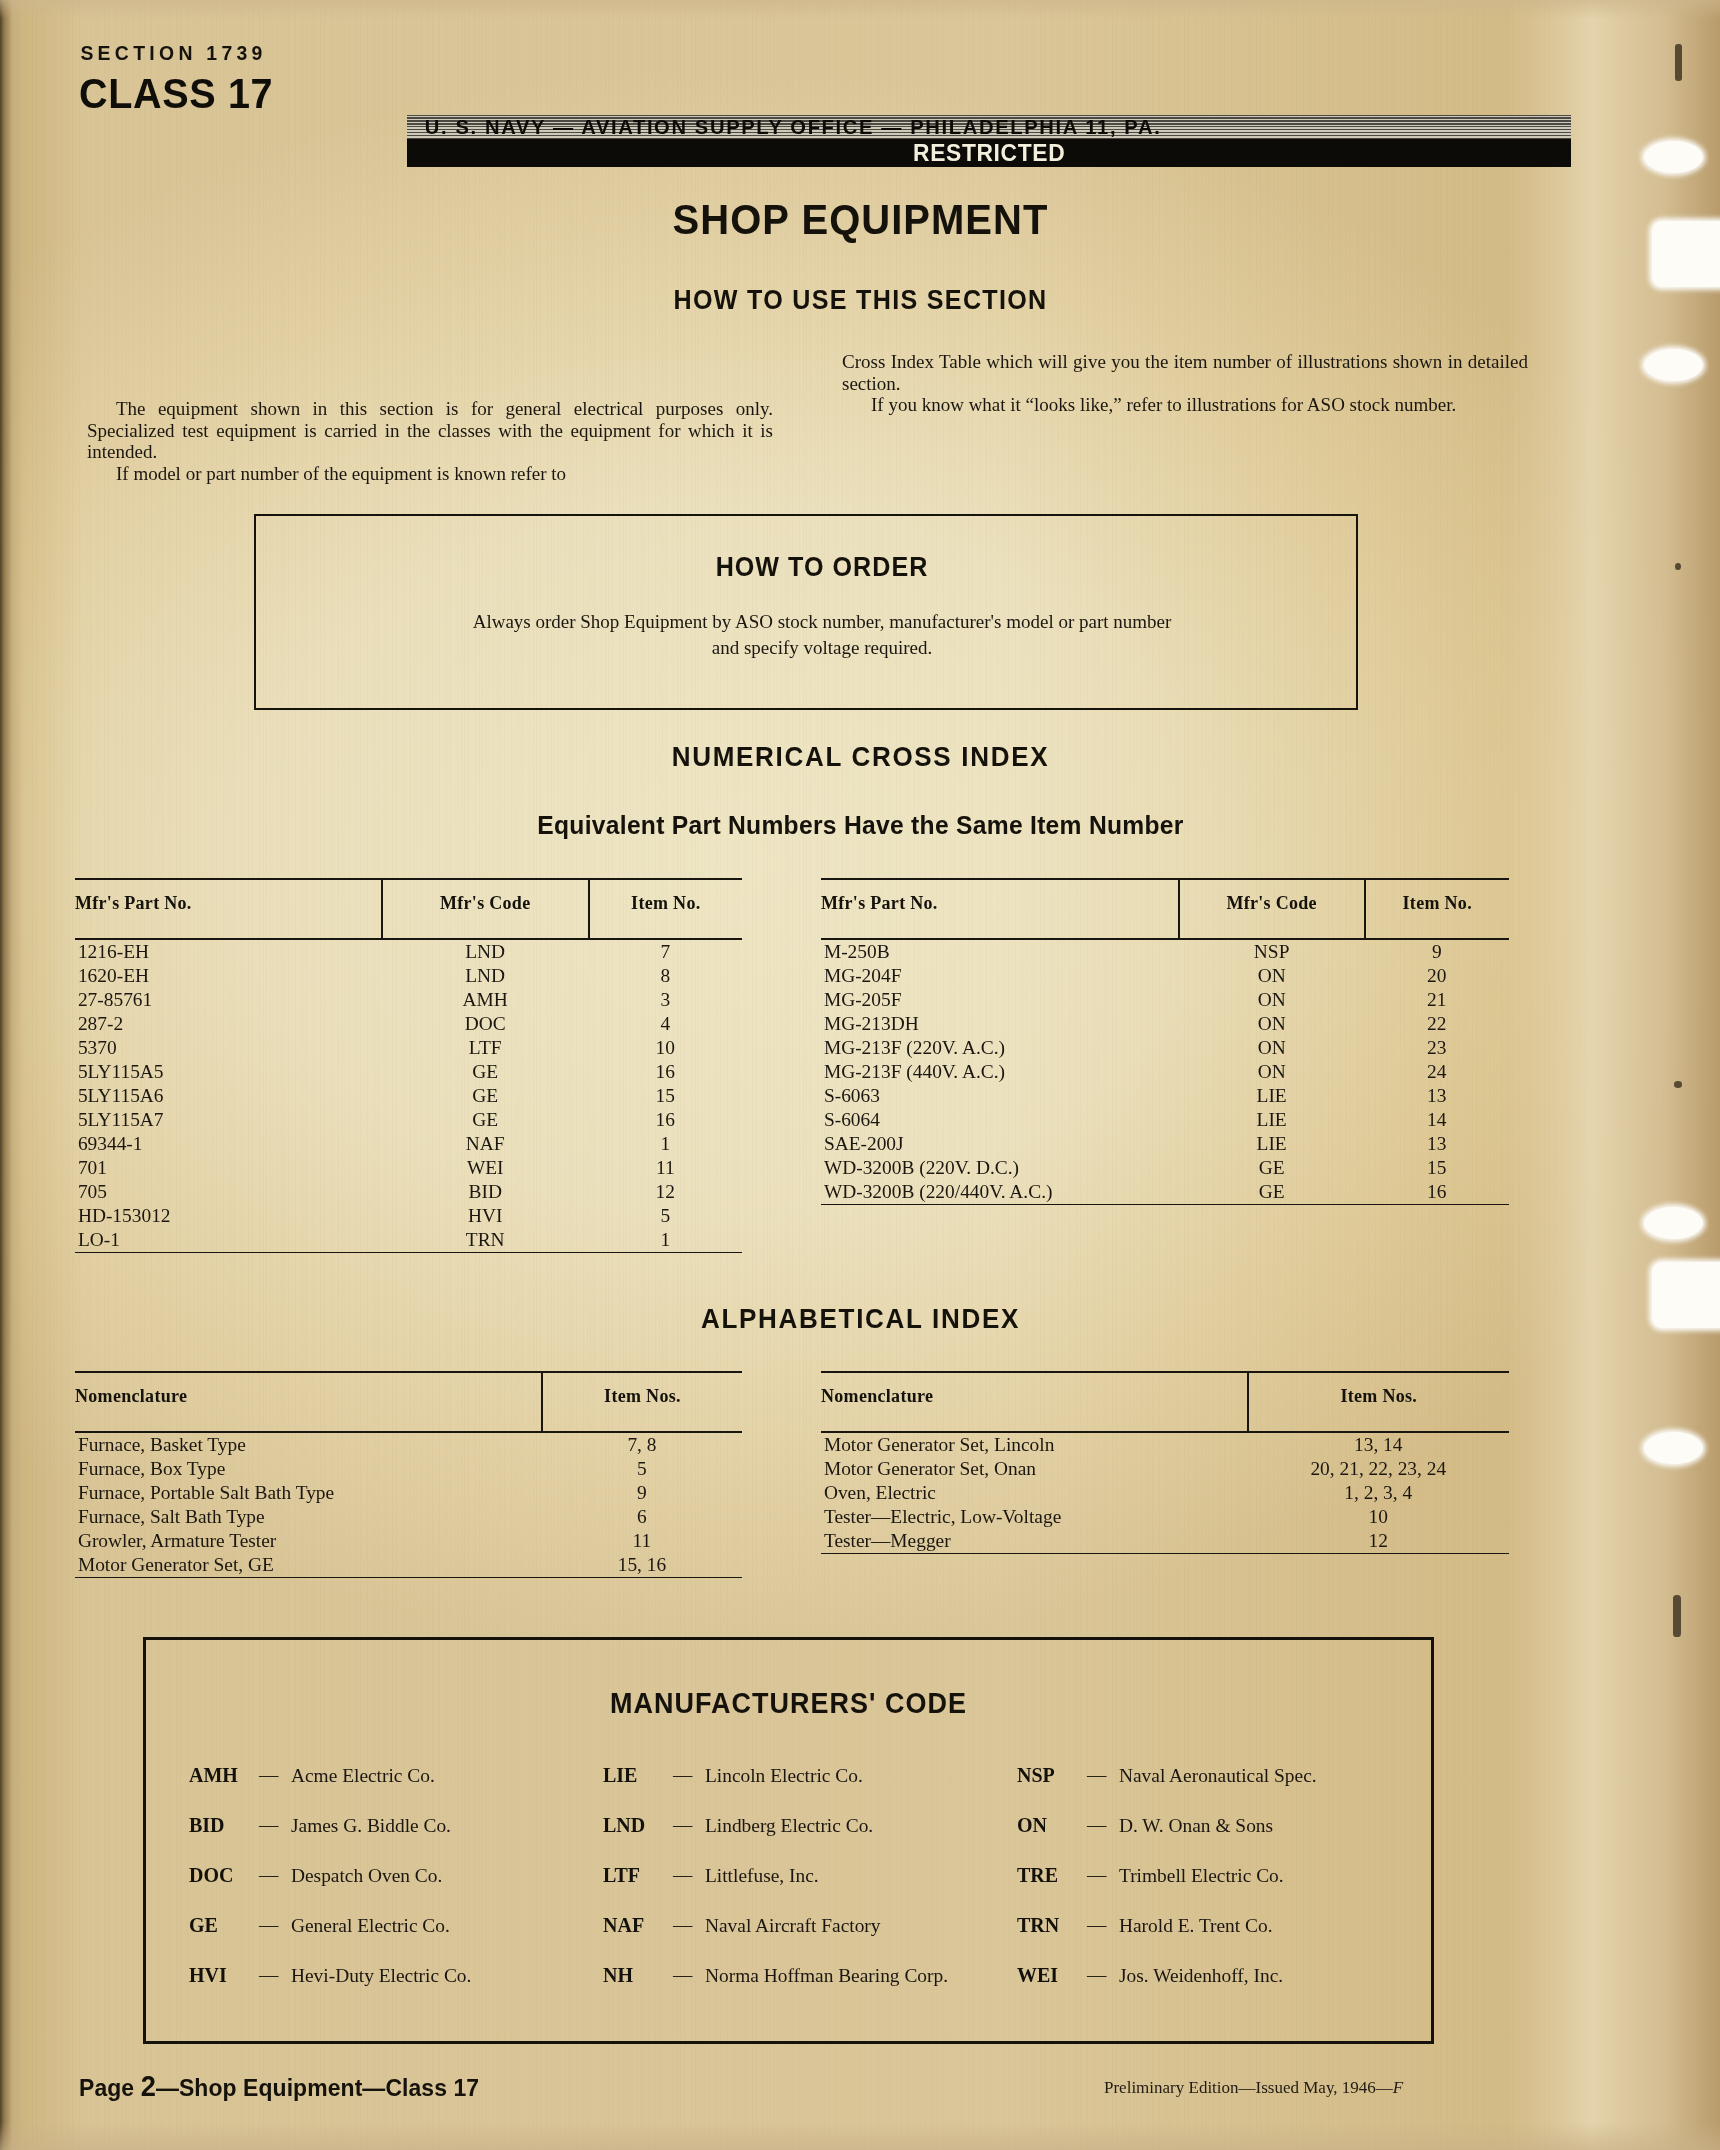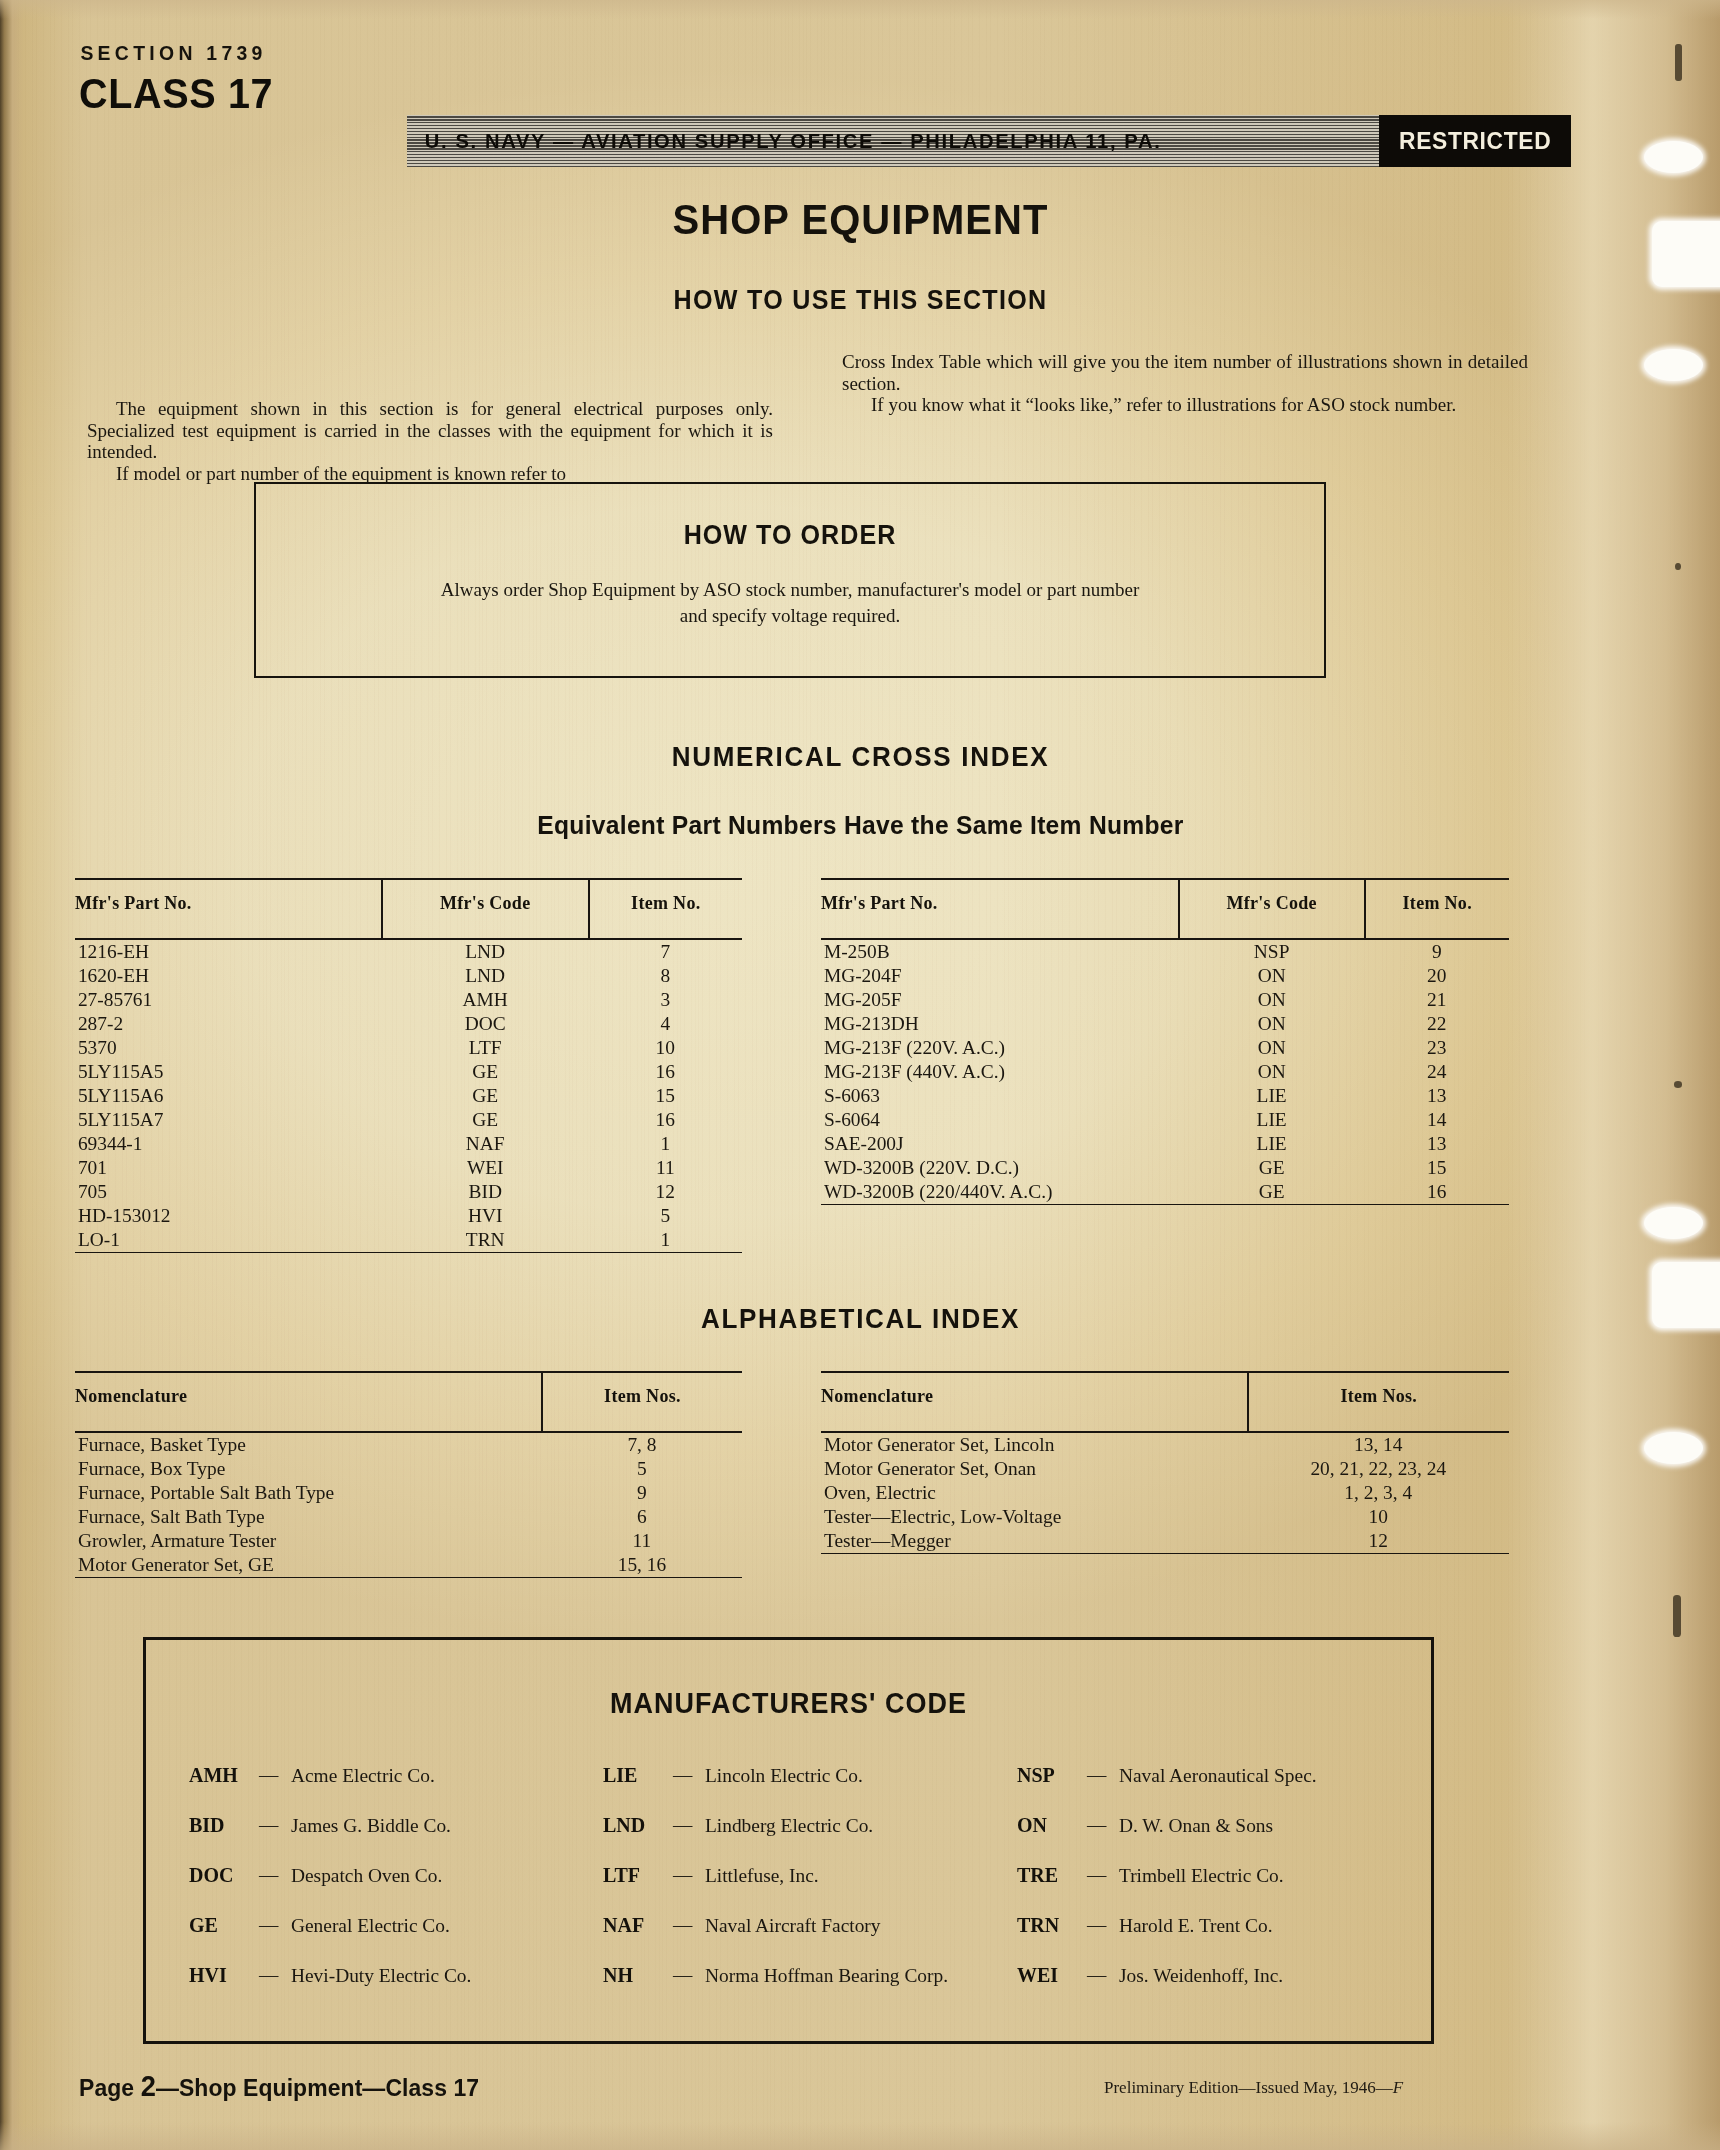--- a/index.html
+++ b/index.html
@@ -54,21 +54,21 @@
     position:absolute;left:1.4px;top:0;
   }
   .class-no{
     font-family:"Liberation Sans", sans-serif;font-weight:bold;
     font-size:43px;letter-spacing:0.7px;color:#100e09;
     position:absolute;left:0;top:27px;
     transform:scaleX(.92);transform-origin:left center;
   }
   #navy-bar{
     position:absolute;left:328px;top:73px;width:1164px;height:52px;
-    display:flex;align-items:stretch;
+    display:flex;align-items:stretch;flex-direction:column;
   }
   #navy-bar .grey{
     flex:1;background:
       repeating-linear-gradient(0deg,#4c4942 0px,#4c4942 1.4px,#cfc9b9 1.4px,#cfc9b9 2.9px);
     display:flex;align-items:center;
   }
   #navy-bar .navy-text{
     font-family:"Liberation Sans", sans-serif;font-weight:bold;
     font-size:21px;letter-spacing:1.7px;color:#0d0b07;
     padding-left:18.6px;white-space:nowrap;transform:scaleX(.96);transform-origin:left center;
@@ -99,22 +99,22 @@
          display:flex;gap:69px;}
   #intro .col{flex:1;}
   #intro p{
     margin:0;font-size:19px;line-height:21.5px;color:#1b1710;
     text-align:justify;text-indent:29px;font-family:"Liberation Serif",serif;
   }
   #intro p.first{text-indent:29px;margin-top:47px;}
 
   
   #order-box{
-    position:absolute;left:254px;top:482px;width:1068px;height:192px;
-    border:2.9px solid #16130d;background:transparent;
+    position:absolute;left:254px;top:514px;width:1068px;height:192px;
+    border:2.9px solid #16130d;background:transparent;padding-left:32px;
   }
   #order-title{
     text-align:center;margin-top:36px;
     font-family:"Liberation Sans",sans-serif;font-weight:bold;
     font-size:27px;letter-spacing:1.1px;color:#15120c;transform:scaleX(.93);
   }
   #order-body{
     margin:26px auto 0;width:717px;font-size:19px;line-height:26px;
     color:#1b1710;text-align:center;
   }

